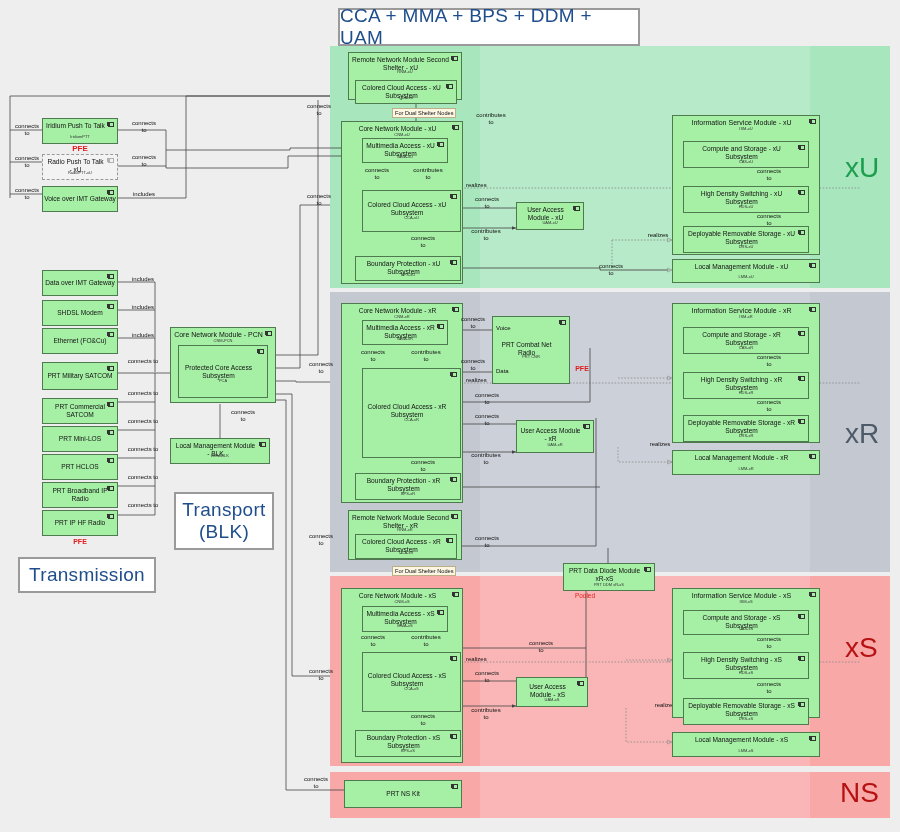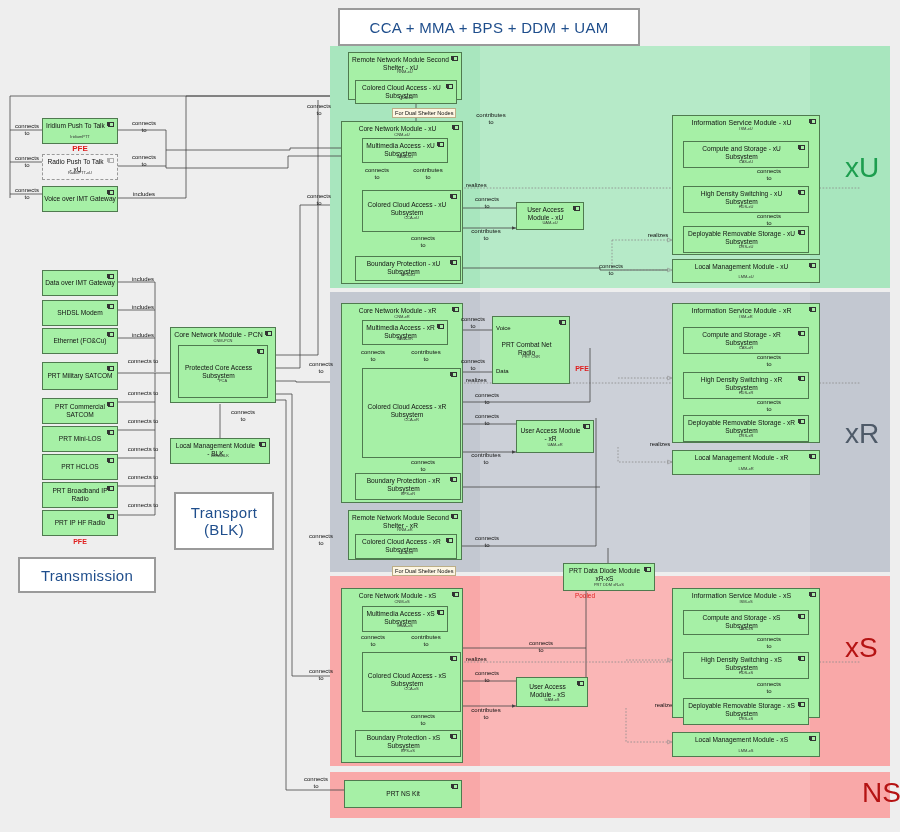--- a/index.html
+++ b/index.html
@@ -26,21 +26,21 @@
     font-family:"Liberation Sans", sans-serif;
   }
   .lbl-xU{color:#1d9e4f;}
   .lbl-xR{color:#4e5a68;}
   .lbl-xS{color:#b51313;}
   .lbl-NS{color:#b51313;}
 
   
   .title-chip{
     position:absolute;background:#ffffff;border:2px solid #9a9a9a;
-    color:#1f4e8c;font-size:15px;display:flex;align-items:center;
+    color:#1f4e8c;font-size:19px;display:flex;align-items:center;
     justify-content:center;letter-spacing:.3px;
   }
   .title-chip.small{font-size:17px;}
 
   
   .blk{
     position:absolute;background:#a6f0a6;border:1px solid #4f7a4f;
     box-sizing:border-box;
   }
   .blk.dashed{background:#f3f3f3;border:1px dashed #9a9a9a;}
@@ -108,21 +108,21 @@
   <div class="band band-xR" style="left:330px;top:292px;width:560px;height:280px;"></div>
   <div class="band-inner" style="left:480px;top:292px;width:330px;height:280px;"></div>
   <div class="band-label lbl-xR" style="left:845px;top:418px;">xR</div>
 
   <div class="band band-xS" style="left:330px;top:576px;width:560px;height:190px;"></div>
   <div class="band-inner" style="left:480px;top:576px;width:330px;height:190px;"></div>
   <div class="band-label lbl-xS" style="left:845px;top:632px;">xS</div>
 
   <div class="band band-NS" style="left:330px;top:772px;width:560px;height:46px;"></div>
   <div class="band-inner" style="left:480px;top:772px;width:330px;height:46px;"></div>
-  <div class="band-label lbl-NS" style="left:840px;top:777px;margin-left:22px;">NS</div>
+  <div class="band-label lbl-NS" style="left:840px;top:777px;">NS</div>
 
   <svg id="wires" viewBox="0 0 900 832">
     <defs>
       <marker id="arw" markerWidth="6" markerHeight="6" refX="5" refY="3" orient="auto">
         <path d="M0,0.7 L5,3 L0,5.3 z" fill="#444"></path>
       </marker>
       <marker id="arwo" markerWidth="7" markerHeight="7" refX="6" refY="3.5" orient="auto">
         <path d="M0.5,1 L6,3.5 L0.5,6 z" fill="none" stroke="#8a8a8a" stroke-width="0.7"></path>
       </marker>
       <marker id="dot" markerWidth="5" markerHeight="5" refX="2.5" refY="2.5">

